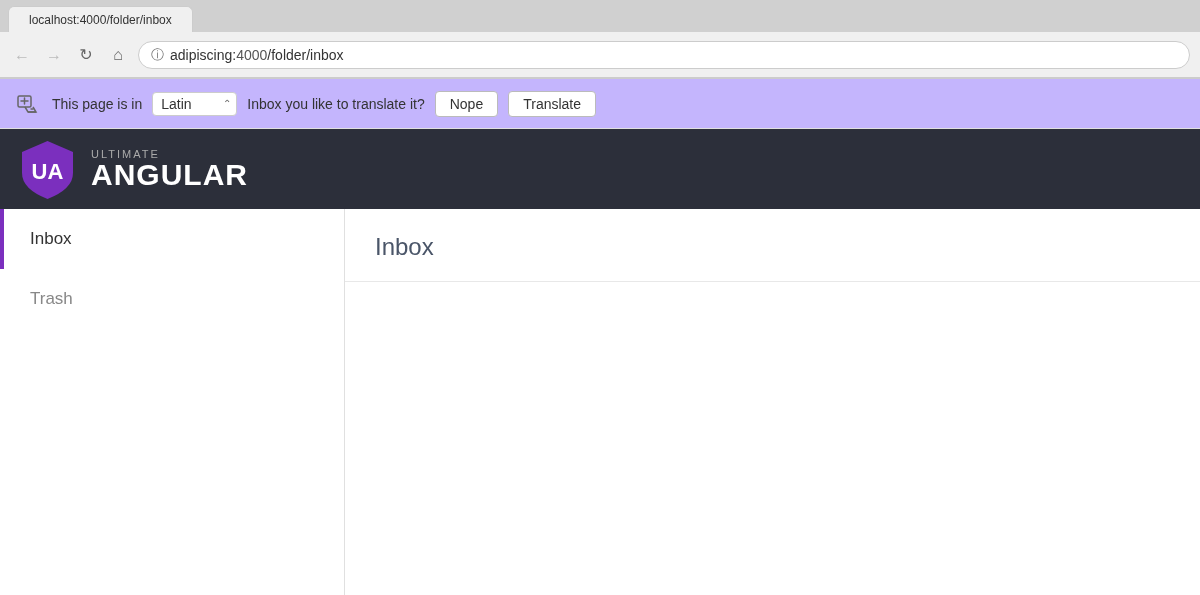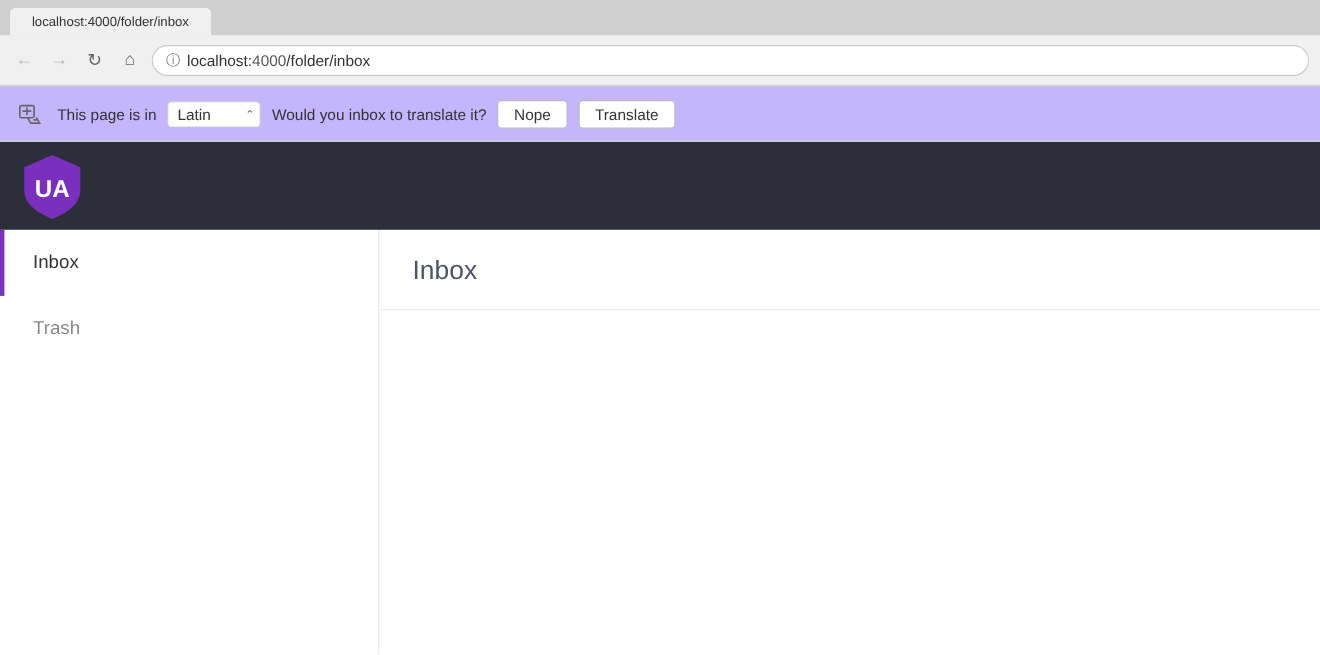--- a/index.html
+++ b/index.html
@@ -269,21 +269,21 @@
     </button>
     <button class="nav-btn">
       <span>↻</span>
     </button>
     <button class="nav-btn">
       <span>⌂</span>
     </button>
     <div class="url-bar">
       <span class="info-icon">ⓘ</span>
       <span class="url-text">
-        <span>localhost:</span><span class="port">4000</span><span>/folder/inbox</span>
+        <span>adipiscing:</span><span class="port">4000</span><span>/folder/inbox</span>
       </span>
     </div>
   </div>
 </div>
 
 <div class="translation-bar">
   <div class="translate-icon">
     <svg viewBox="0 0 24 24" fill="none">
       <rect x="2" y="4" width="13" height="11" rx="1.5" stroke="#666" stroke-width="1.5" fill="none"></rect>
       <path d="M5 9h7M8.5 6v6" stroke="#666" stroke-width="1.5" stroke-linecap="round"></path>
@@ -295,32 +295,36 @@
   <span class="translation-text">This page is in</span>
   <div class="language-wrapper">
     <select class="language-select">
       <option>Latin</option>
       <option>English</option>
       <option>Spanish</option>
       <option>French</option>
     </select>
     <span class="chevron">⌃</span>
   </div>
-  <span class="translation-question">Would you inbox to translate it?</span>
+  <span class="translation-question">Inbox you like to translate it?</span>
   <button class="trans-btn">Nope</button>
   <button class="trans-btn">Translate</button>
 </div>
 
 <div class="app-header">
   <div class="logo-shield">
     <svg width="55" height="62" viewBox="0 0 55 62">
       <path d="M27.5 2 L53 13 L53 34 Q53 50 27.5 60 Q2 50 2 34 L2 13 Z" fill="#7b2fbe"></path>
       <text x="27.5" y="40" text-anchor="middle" font-size="22" font-weight="bold" fill="white" font-family="sans-serif">UA</text>
     </svg>
   </div>
+  <div class="logo-text">
+    <span class="ultimate">ULTIMATE</span>
+    <span class="angular">ANGULAR</span>
+  </div>
 </div>
 
 <div class="main-layout">
 
   <div class="sidebar">
     <div class="sidebar-item active">
       <span>Inbox</span>
     </div>
     <div class="sidebar-item">
       <span>Trash</span>

